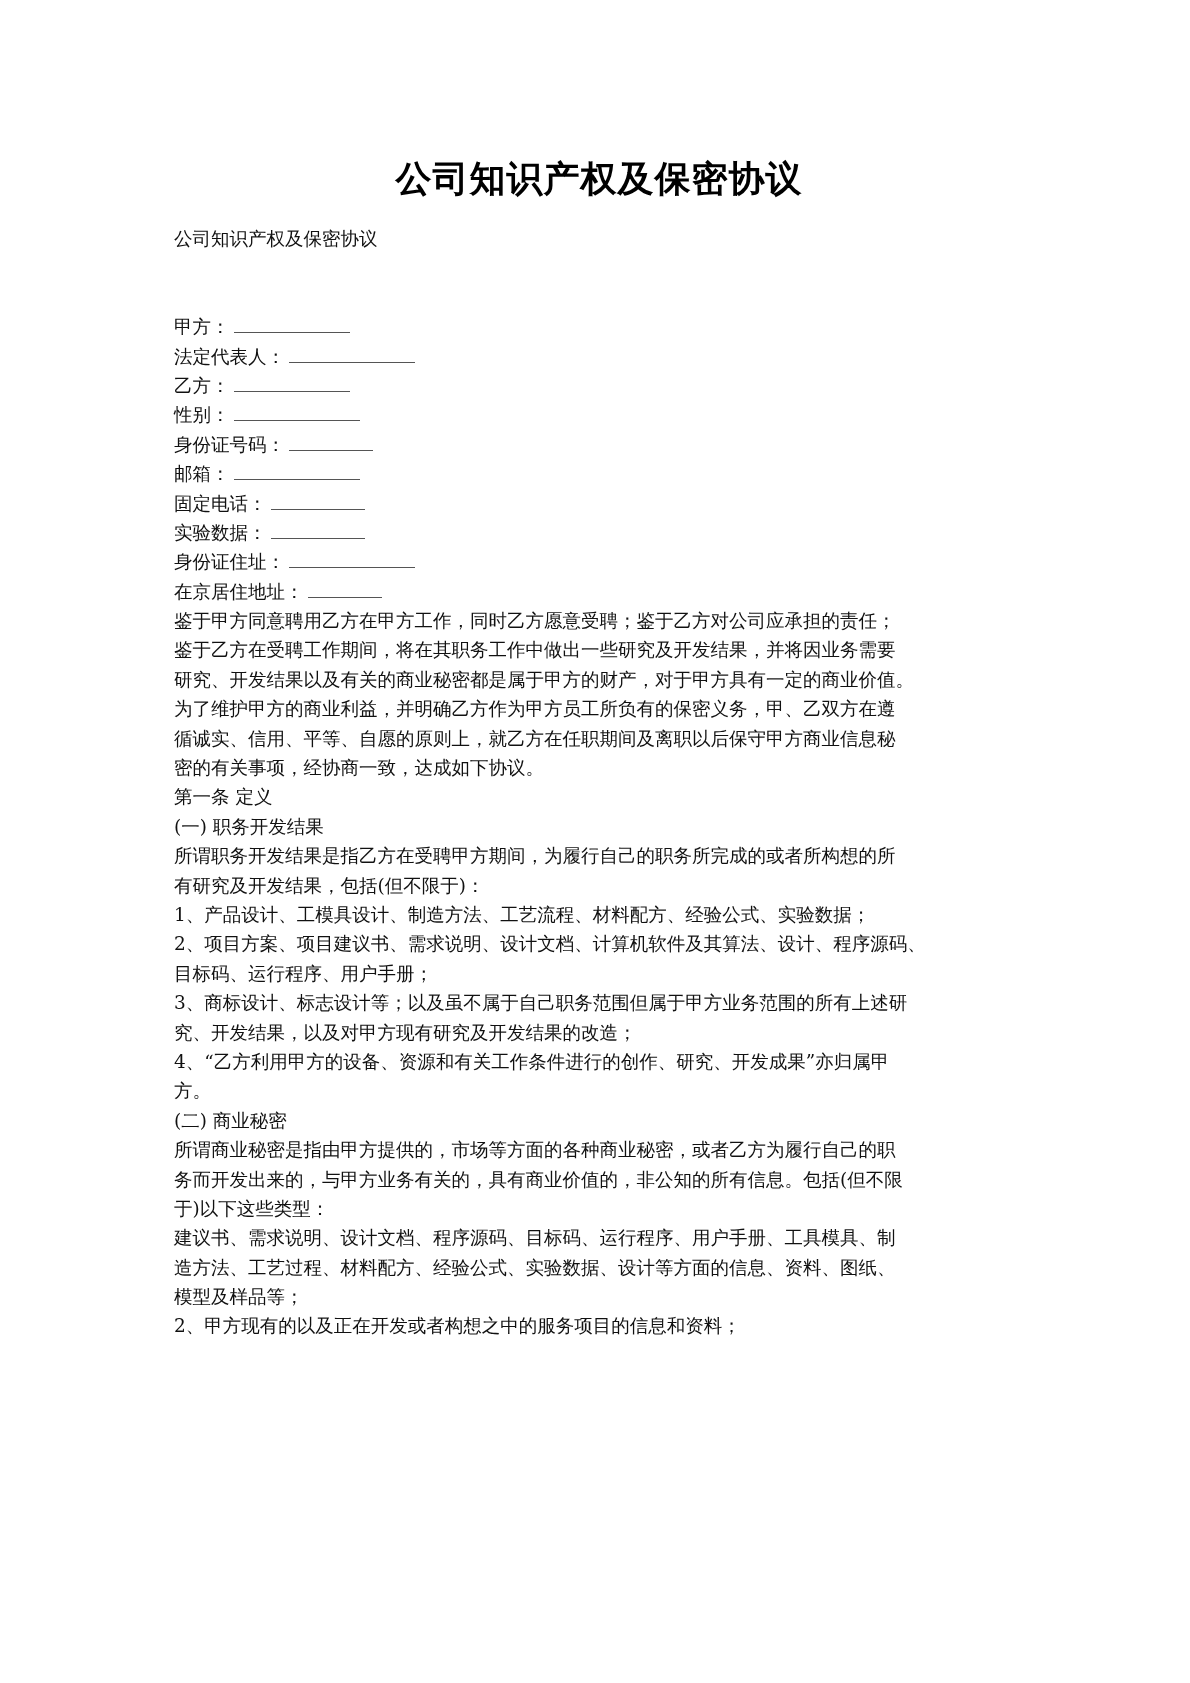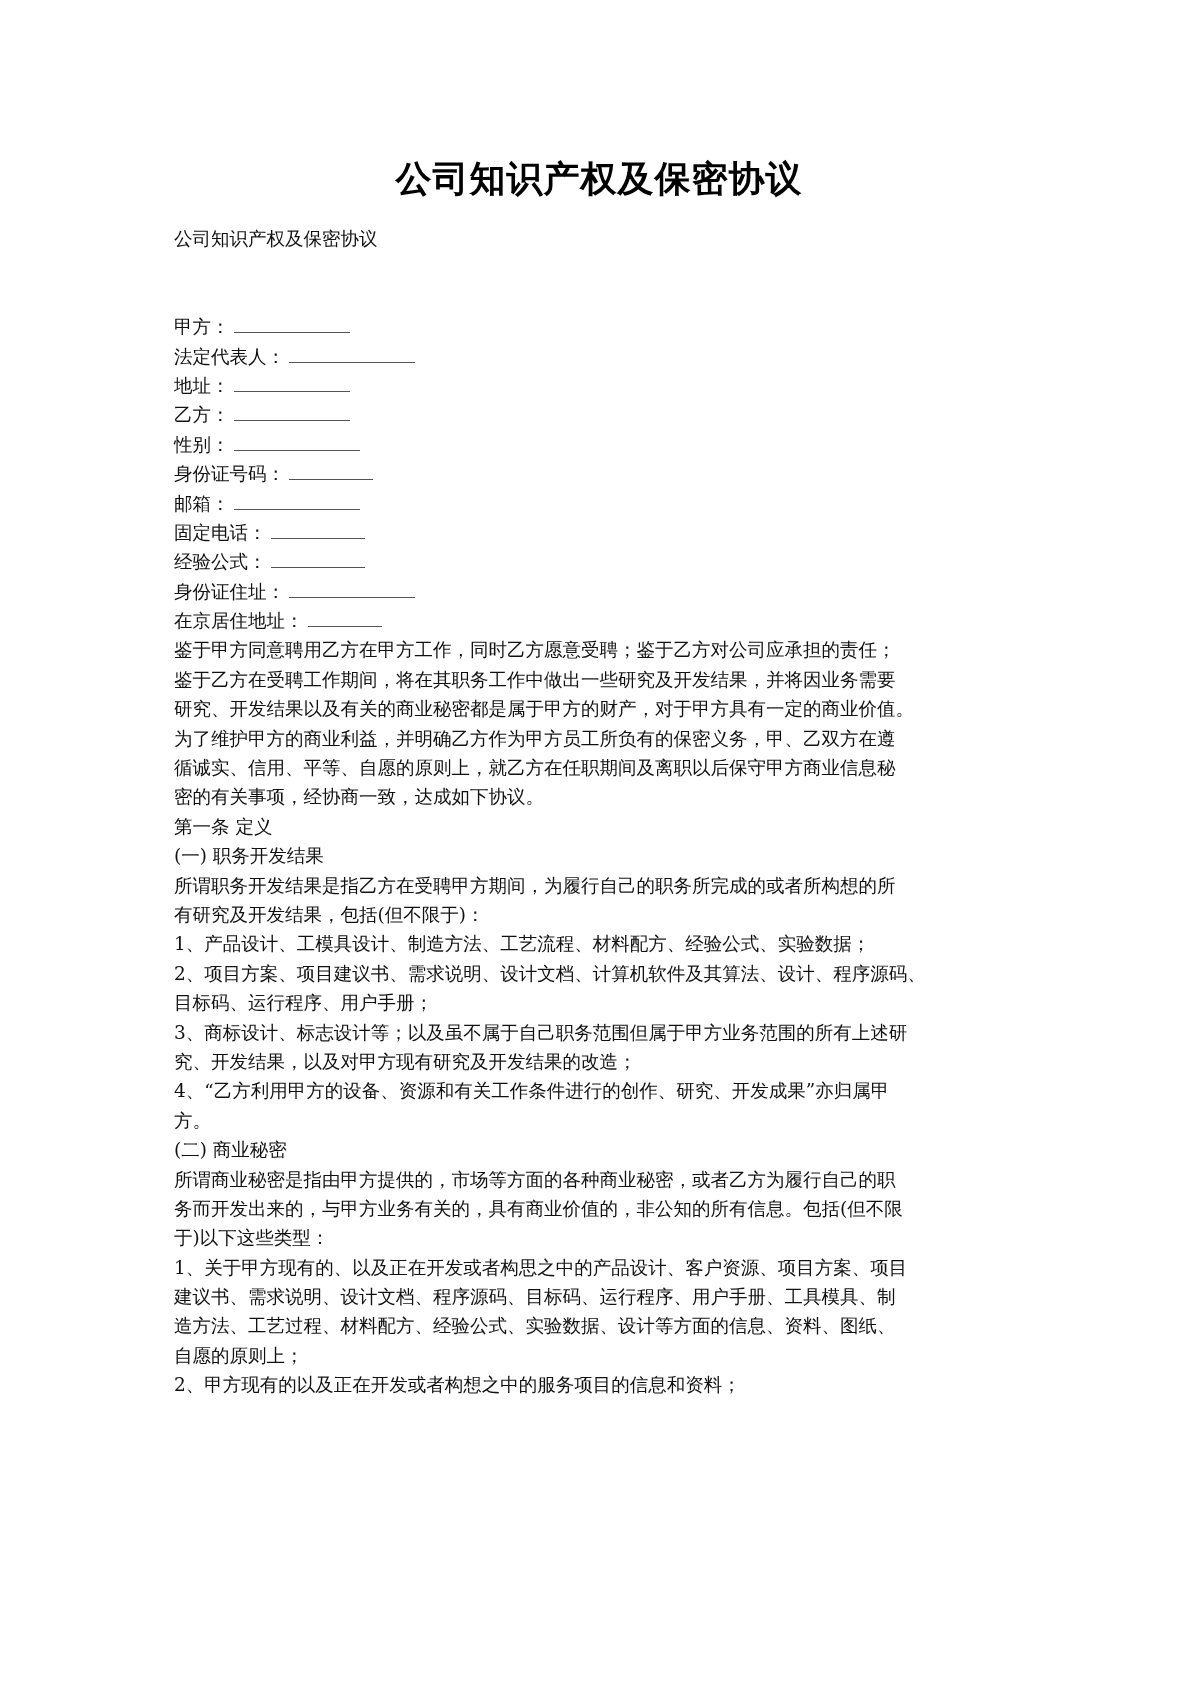--- a/index.html
+++ b/index.html
@@ -24,27 +24,26 @@
   <div class="title">公司知识产权及保密协议</div>
 
   <div class="body">
     <div class="line">公司知识产权及保密协议</div>
     <div class="blank-line"></div>
     <div class="blank-line"></div>
 
     <div id="fields">
         <div class="line"><span class="field-label">甲方：</span><span class="field-blank" style="width: 116px;"></span></div>
         <div class="line"><span class="field-label">法定代表人：</span><span class="field-blank" style="width: 126px;"></span></div>
-        <div class="line"><span class="field-label">地址：</span><span class="field-blank" style="width: 116px;"></span></div>
         <div class="line"><span class="field-label">乙方：</span><span class="field-blank" style="width: 116px;"></span></div>
         <div class="line"><span class="field-label">性别：</span><span class="field-blank" style="width: 126px;"></span></div>
         <div class="line"><span class="field-label">身份证号码：</span><span class="field-blank" style="width: 84px;"></span></div>
         <div class="line"><span class="field-label">邮箱：</span><span class="field-blank" style="width: 126px;"></span></div>
         <div class="line"><span class="field-label">固定电话：</span><span class="field-blank" style="width: 94px;"></span></div>
-        <div class="line"><span class="field-label">经验公式：</span><span class="field-blank" style="width: 94px;"></span></div>
+        <div class="line"><span class="field-label">实验数据：</span><span class="field-blank" style="width: 94px;"></span></div>
         <div class="line"><span class="field-label">身份证住址：</span><span class="field-blank" style="width: 126px;"></span></div>
         <div class="line"><span class="field-label">在京居住地址：</span><span class="field-blank" style="width: 74px;"></span></div>
       </div>
     <div id="lines">
         <div class="line">鉴于甲方同意聘用乙方在甲方工作，同时乙方愿意受聘；鉴于乙方对公司应承担的责任；</div>
         <div class="line">鉴于乙方在受聘工作期间，将在其职务工作中做出一些研究及开发结果，并将因业务需要</div>
         <div class="line">研究、开发结果以及有关的商业秘密都是属于甲方的财产，对于甲方具有一定的商业价值。</div>
         <div class="line">为了维护甲方的商业利益，并明确乙方作为甲方员工所负有的保密义务，甲、乙双方在遵</div>
         <div class="line">循诚实、信用、平等、自愿的原则上，就乙方在任职期间及离职以后保守甲方商业信息秘</div>
         <div class="line">密的有关事项，经协商一致，达成如下协议。</div>
@@ -56,20 +55,19 @@
         <div class="line">2、项目方案、项目建议书、需求说明、设计文档、计算机软件及其算法、设计、程序源码、</div>
         <div class="line">目标码、运行程序、用户手册；</div>
         <div class="line">3、商标设计、标志设计等；以及虽不属于自己职务范围但属于甲方业务范围的所有上述研</div>
         <div class="line">究、开发结果，以及对甲方现有研究及开发结果的改造；</div>
         <div class="line">4、“乙方利用甲方的设备、资源和有关工作条件进行的创作、研究、开发成果”亦归属甲</div>
         <div class="line">方。</div>
         <div class="line">(二) 商业秘密</div>
         <div class="line">所谓商业秘密是指由甲方提供的，市场等方面的各种商业秘密，或者乙方为履行自己的职</div>
         <div class="line">务而开发出来的，与甲方业务有关的，具有商业价值的，非公知的所有信息。包括(但不限</div>
         <div class="line">于)以下这些类型：</div>
-        <div class="line">1、关于甲方现有的、以及正在开发或者构思之中的产品设计、客户资源、项目方案、项目</div>
         <div class="line">建议书、需求说明、设计文档、程序源码、目标码、运行程序、用户手册、工具模具、制</div>
         <div class="line">造方法、工艺过程、材料配方、经验公式、实验数据、设计等方面的信息、资料、图纸、</div>
-        <div class="line">自愿的原则上；</div>
+        <div class="line">模型及样品等；</div>
         <div class="line">2、甲方现有的以及正在开发或者构想之中的服务项目的信息和资料；</div>
       </div>
   </div>
 </div>
 
 </body></html>

